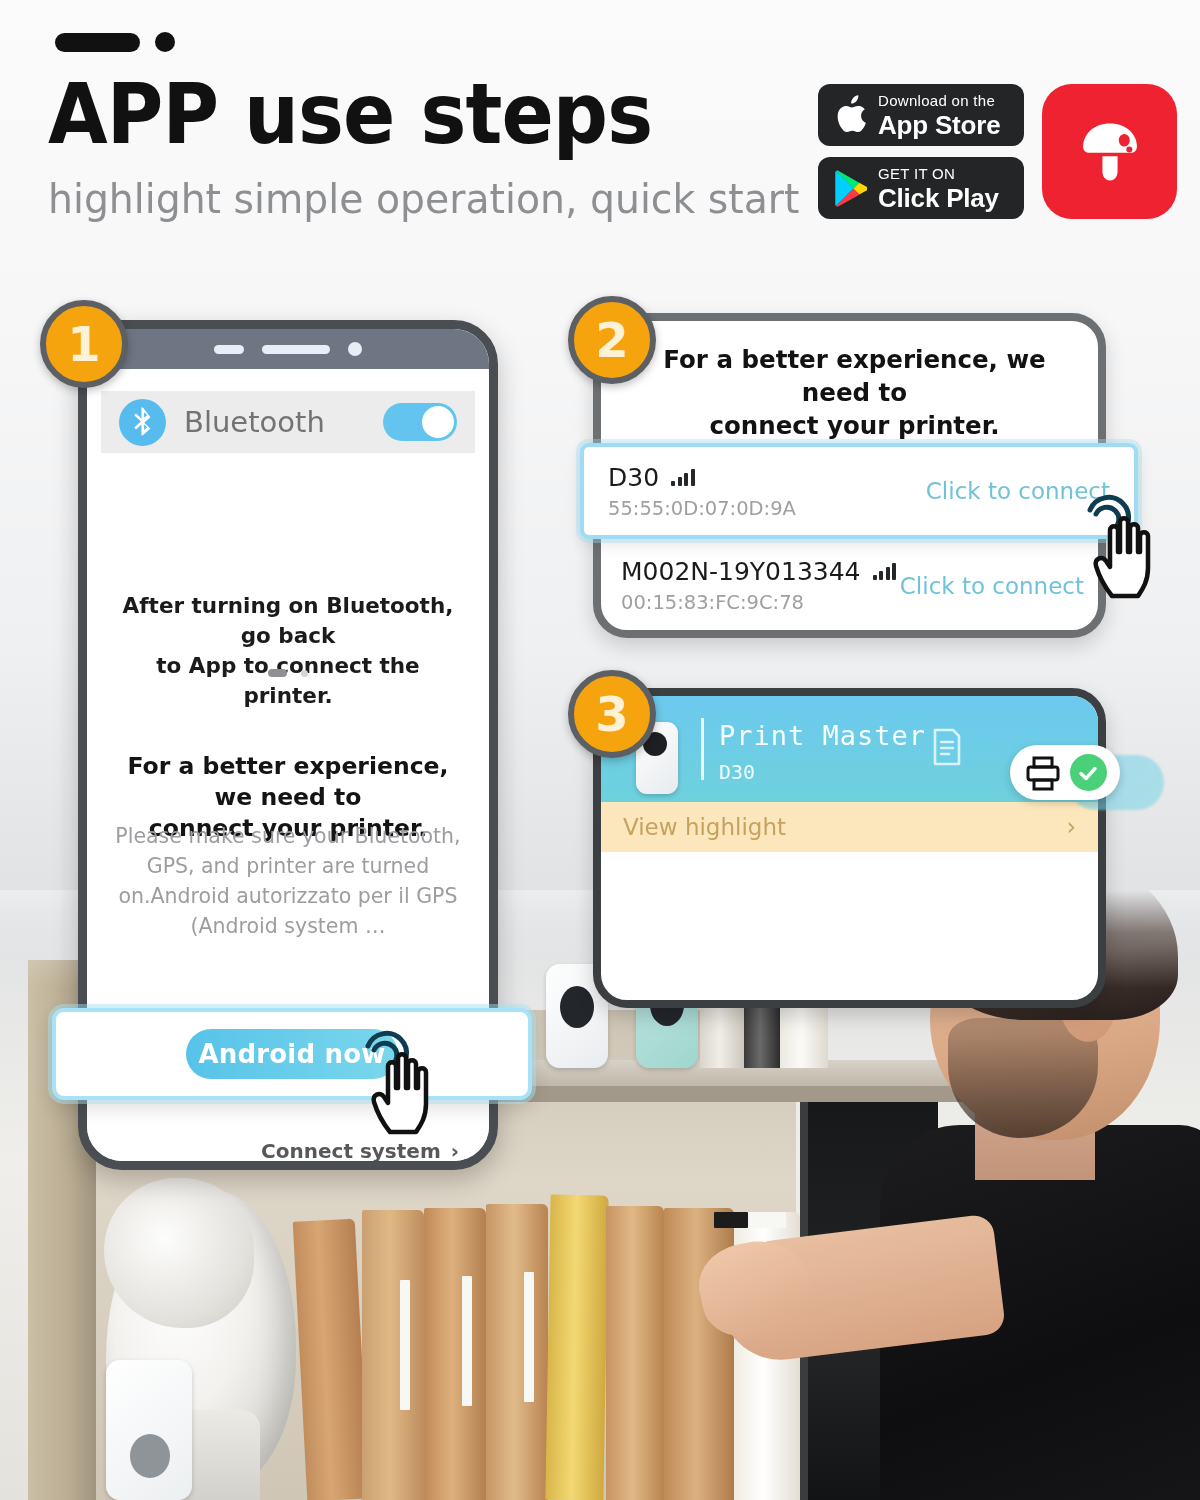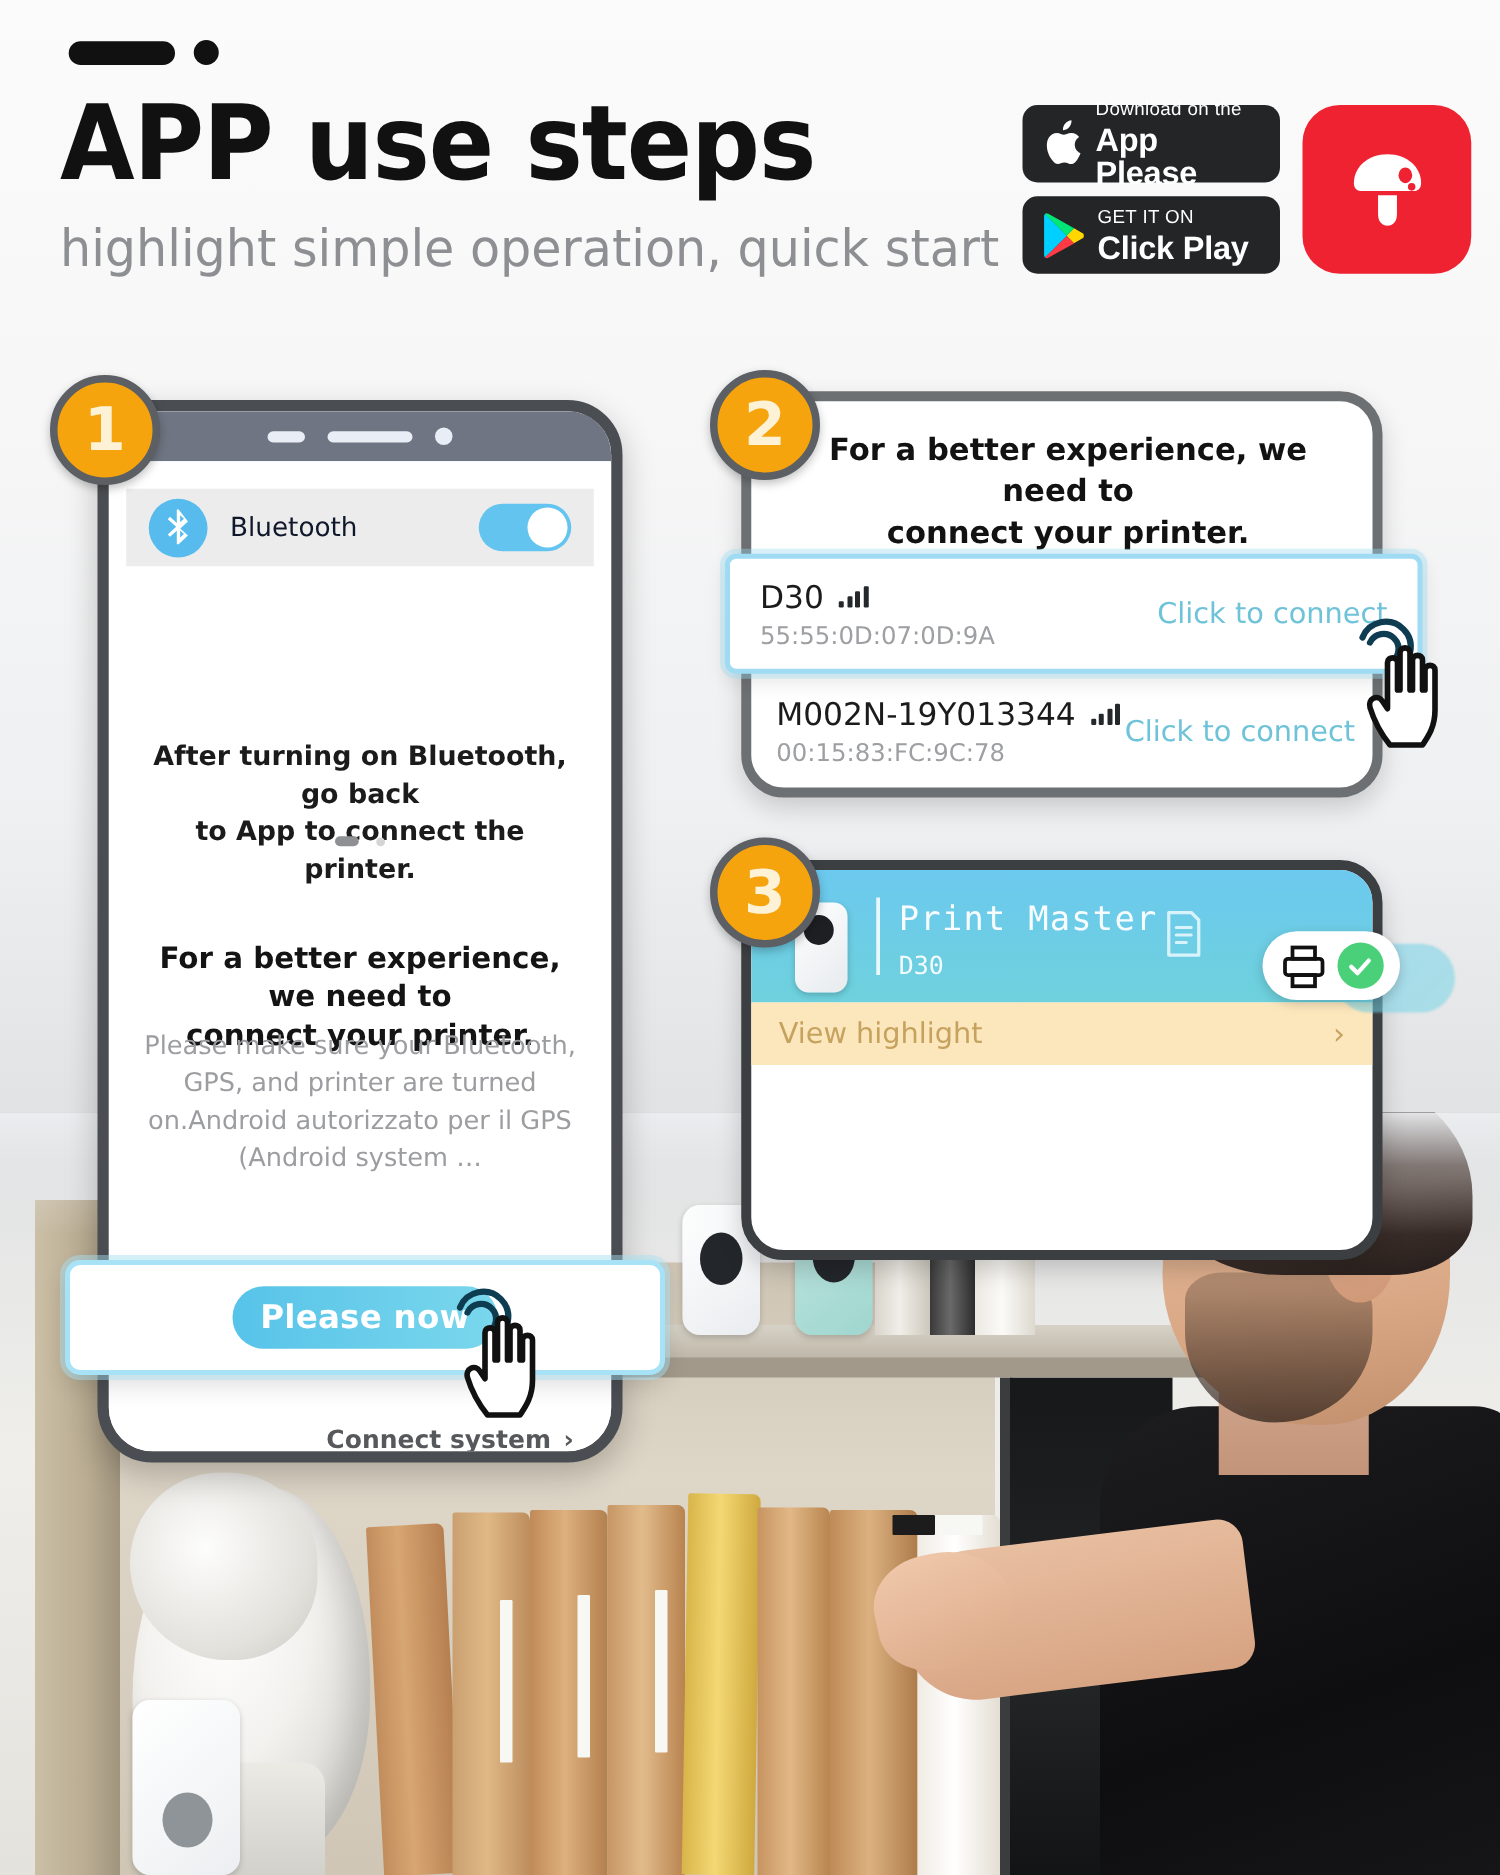--- a/index.html
+++ b/index.html
@@ -111,21 +111,21 @@
   .nb-sp1{width:30px;height:9px;border-radius:6px;background:#e9edf5;}
   .nb-sp2{width:68px;height:9px;border-radius:6px;background:#e9edf5;}
   .nb-cam{width:14px;height:14px;border-radius:50%;background:#e9edf5;}
   .phone-screen{position:absolute;left:0;top:40px;width:100%;bottom:0;background:#fff;}
 
   .bt-row{
     position:absolute;left:14px;top:22px;right:14px;height:62px;background:#ececec;
     display:flex;align-items:center;padding:0 18px;box-sizing:border-box;
   }
   .bt-ico{width:47px;height:47px;border-radius:50%;background:#57bced;display:flex;align-items:center;justify-content:center;flex:none;}
-  .bt-lbl{margin-left:18px;font-size:21px;color:#0f172a;font-weight:400;font-family:"DejaVu Sans",sans-serif;}
+  .bt-lbl{margin-left:18px;font-size:29px;color:#737373;font-weight:400;font-family:"DejaVu Sans",sans-serif;}
   .bt-toggle{margin-left:auto;width:74px;height:38px;border-radius:19px;background:#63c4ef;position:relative;}
   .bt-toggle .knob{position:absolute;right:3px;top:3px;width:32px;height:32px;border-radius:50%;background:#fff;}
 
   .p1-txt{
     position:absolute;left:22px;right:22px;top:222px;text-align:center;
     font-size:21.5px;line-height:30px;font-weight:700;color:#1b1b1b;
     font-family:"DejaVu Sans",sans-serif;
   }
   .dots{position:absolute;left:0;right:0;top:300px;display:flex;align-items:center;justify-content:center;gap:14px;}
   .dots .d1{width:19px;height:8px;border-radius:5px;background:#8e9093;}
@@ -295,21 +295,21 @@
   <div class="title"><span>APP</span><span> use steps</span></div>
 
   <div class="subtitle">highlight simple operation, quick start</div>
 
   <div class="badge-store" id="appstore">
     <svg width="33" height="40" viewBox="0 0 24 29">
       <path fill="#fff" d="M16.4 4.3c.9-1.1 1.5-2.6 1.3-4.1-1.3.06-2.9.9-3.8 2-.8 1-1.6 2.5-1.4 4 1.5.1 3-.8 3.9-1.9zM19.7 15.2c0-3.2 2.6-4.7 2.7-4.8-1.5-2.2-3.8-2.5-4.6-2.5-1.9-.2-3.8 1.1-4.8 1.1-1 0-2.5-1.1-4.1-1.1-2.1 0-4.1 1.2-5.2 3.1-2.2 3.9-.6 9.6 1.6 12.7 1.1 1.5 2.3 3.2 4 3.2 1.6-.1 2.2-1 4.1-1 1.9 0 2.5 1 4.2 1 1.7 0 2.8-1.5 3.9-3.1 1.2-1.8 1.7-3.5 1.7-3.6-.1 0-3.4-1.3-3.5-5z"></path>
     </svg>
     <div class="bt">
       <div class="s">Download on the</div>
-      <div class="l">App Please</div>
+      <div class="l">App Store</div>
     </div>
   </div>
 
   <div class="badge-store" id="gplay">
     <svg width="33" height="37" viewBox="0 0 26 29">
       <path fill="#00d0ff" d="M1.5.8C1.2 1.1 1 1.6 1 2.3v24.4c0 .7.2 1.2.5 1.5l.1.1L15.3 14.7v-.3L1.6.7z"></path>
       <path fill="#ffd600" d="M19.8 19.3l-4.5-4.6v-.3l4.5-4.6.1.1 5.4 3.1c1.5.9 1.5 2.3 0 3.2z"></path>
       <path fill="#ff3a44" d="M19.9 19.4l-4.6-4.7L1.5 28.3c.5.5 1.3.6 2.2.1z"></path>
       <path fill="#00e676" d="M19.9 9.9L3.7.7C2.8.2 2 .3 1.5.8l13.8 13.8z"></path>
     </svg>
@@ -364,21 +364,21 @@
       </div>
     </div>
   </div>
 
   <div class="num-badge" style="left:40px;top:300px;">
       <span>1</span>
     </div>
 
   <div class="callout1">
     <div class="cn-btn">
-        <span>Please now</span>
+        <span>Android now</span>
       </div>
   </div>
 
   <svg class="tap-ring" style="left:356px;top:1028px;" width="56" height="56" viewBox="0 0 56 56">
     <path d="M38 44a20 20 0 1 0-26-26" fill="none" stroke="#0e3d52" stroke-width="5" stroke-linecap="round"></path>
     <path d="M34 38a12 12 0 1 0-16-16" fill="none" stroke="#0e3d52" stroke-width="5" stroke-linecap="round"></path>
   </svg>
   <svg class="hand" style="left:366px;top:1046px;" width="82" height="92" viewBox="0 0 82 92">
     <path d="M24 86c-8-10-13-20-16-30-2-7 6-11 10-5l4 6V20c0-5 8-5 8 0v22h2V12c0-5 8-5 8 0v30h2V18c0-5 8-5 8 0v24h2V26c0-5 8-5 8 0v32c0 14-6 22-10 28z" fill="#fff" stroke="#111" stroke-width="4.5" stroke-linejoin="round"></path>
   </svg>

